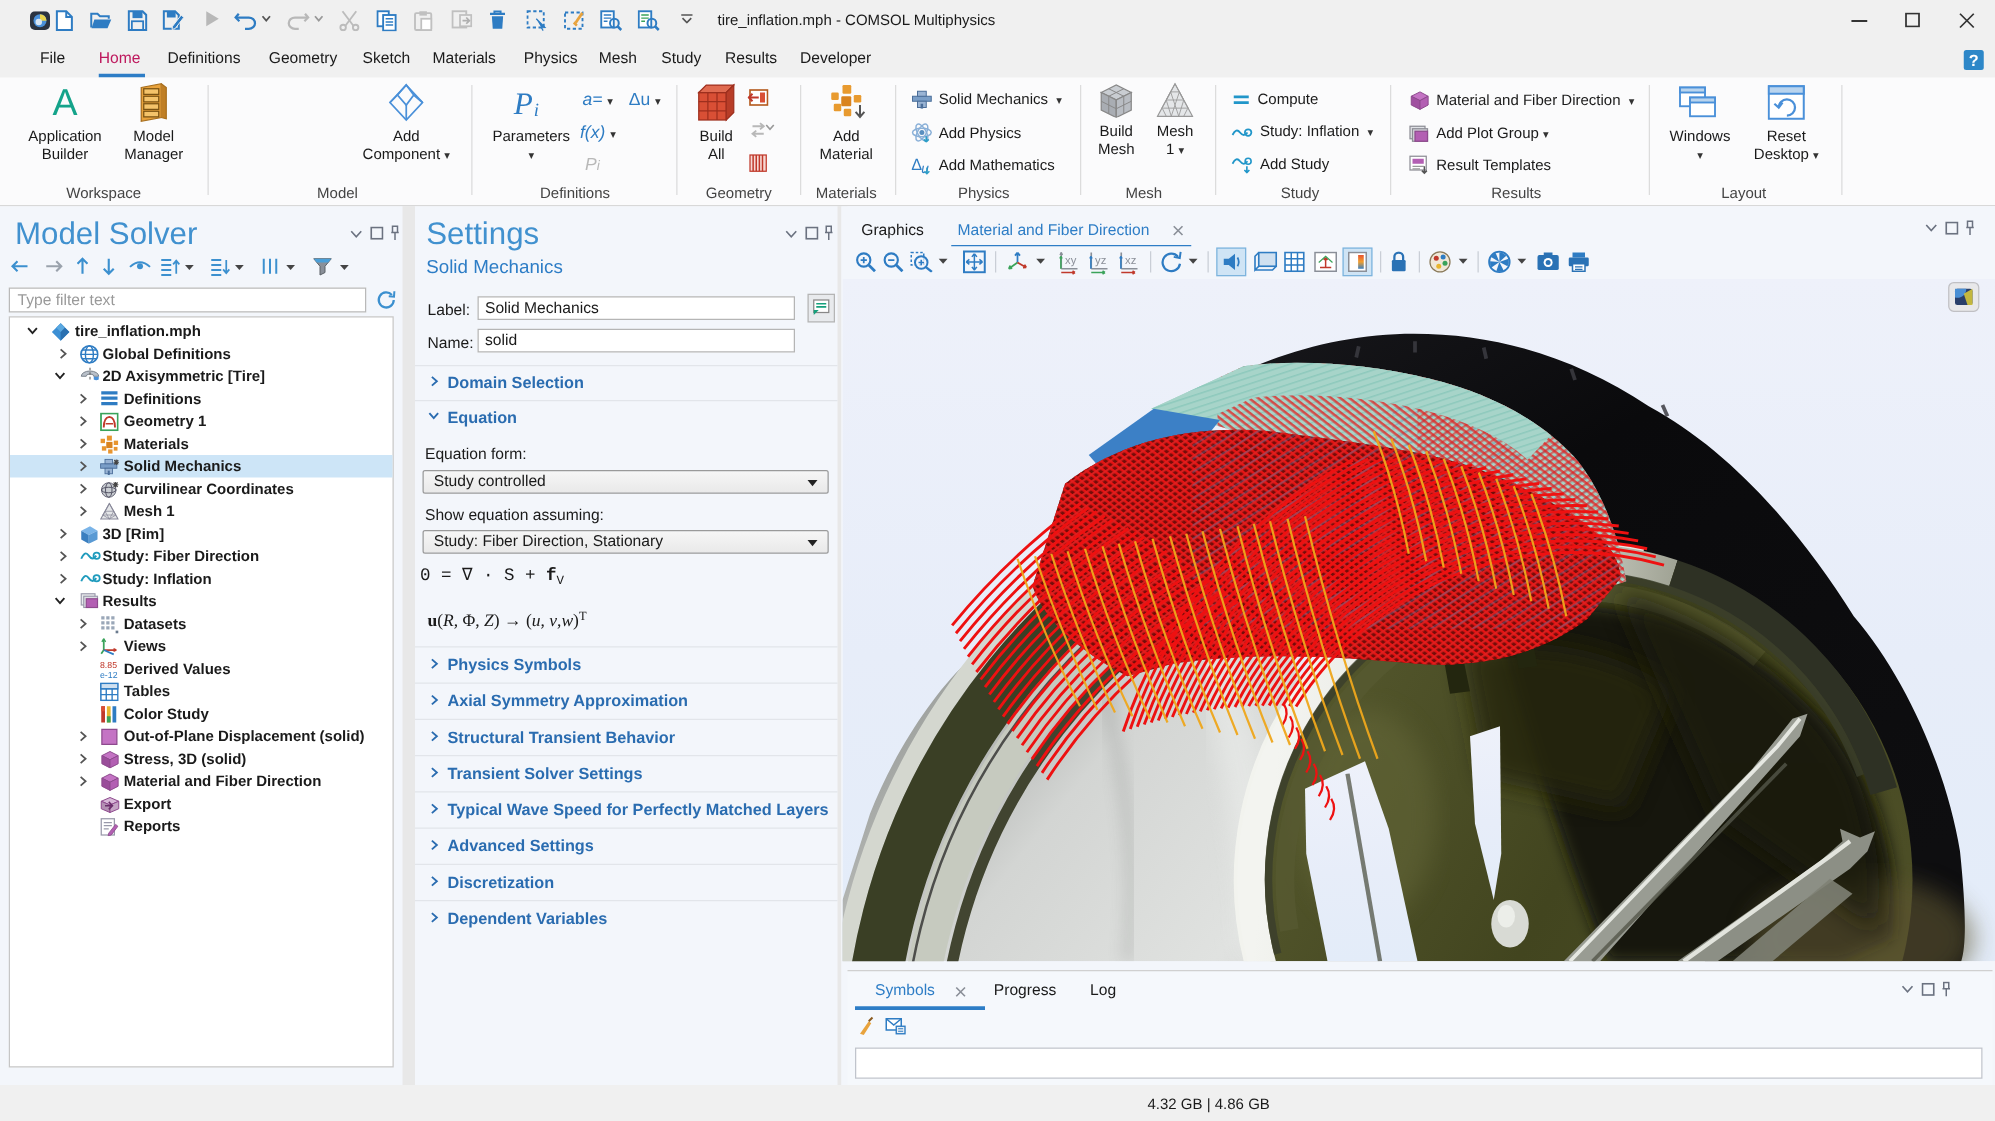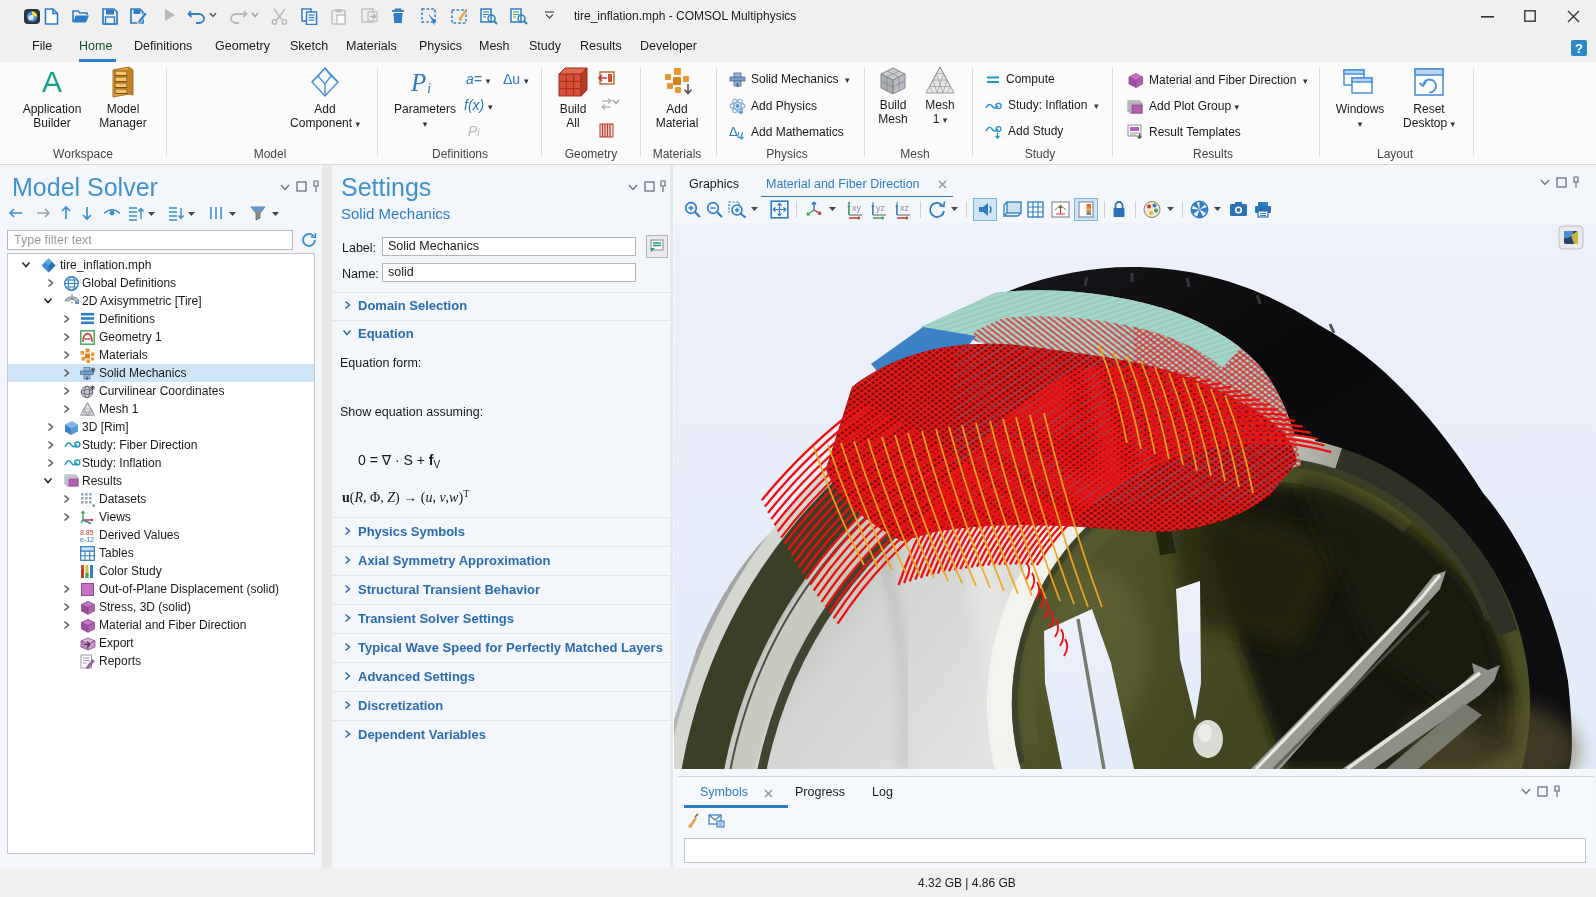--- a/index.html
+++ b/index.html
@@ -6,42 +6,42 @@
 html,body { width:1596px; height:897px; overflow:hidden; font-family:"Liberation Sans", sans-serif; font-size:12px; color:#1a1a1a; }
 body { background:#f0f0f0; position:relative; }
 .abs { position:absolute; }
 
 #titlebar { position:absolute; left:0; top:0; width:1596px; height:33px; background:#f0f0f0; }
 #titlebar .ticon { position:absolute; top:8px; }
 #title-text { position:absolute; left:574px; top:9px; font-size:12px; color:#1a1a1a; }
 
 #menurow { position:absolute; left:0; top:33px; width:1596px; height:29px; background:#f0f0f0;text-decoration:underline; }
 .mtab { position:absolute; top:6px; font-size:12.5px; color:#1a1a1a; }
-.mtab.sel { color:#14532d; }
+.mtab.sel { color:#be185d; }
 
 #ribbon { position:absolute; left:0; top:62px; width:1596px; height:103px; background:#fbfbfc; border-bottom:1px solid #d8d8d8; }
 .rsep { position:absolute; top:6px; width:1px; height:88px; background:#dcdcdc; }
 .rlabel { position:absolute; top:85px; font-size:12px; color:#444; width:120px; text-align:center; }
 .bigbtn { position:absolute; top:4px; text-align:center; font-size:12px; color:#1a1a1a; line-height:14px; }
 .bigbtn .bicon { display:block; margin:0 auto 4px auto; width:32px; height:32px; }
 .rowbtn { position:absolute; font-size:12px; color:#1a1a1a; white-space:nowrap; }
 .rowbtn svg { vertical-align:-4px; margin-right:5px; }
 .chev { color:#333; font-size:9px; }
 
 #main { position:absolute; left:0; top:165px; width:1596px; height:703px; background:#e8e8e8; }
 .panel { position:absolute; background:#f3f6fb; }
 #pleft { left:0; top:0; width:322px; height:703px; }
 #pset { left:332px; top:0; width:338px; height:703px; }
 #pgfx { left:673px; top:0; width:923px; height:703px; background:#f3f6fb; }
 .phead { font-size:25px; color:#4191cf; }
 
 #treebox { position:absolute; left:7px; top:88px; width:308px; height:601px; background:#fff; border:1px solid #c6c6c6; }
 .trow { position:absolute; left:0; width:100%; height:18px; line-height:18px; font-size:12px; white-space:nowrap; }
 .trow .arr { position:absolute; font-size:10px; color:#444; }
-.trow .lbl { position:absolute; top:0; }
+.trow .lbl { position:absolute; top:0;font-weight:bold; }
 .trow svg { position:absolute; top:2px; }
 .tsel { background:#cde5f7; }
 
 .sechead { font-size:13px; color:#2a6cb0; font-weight:bold; white-space:nowrap; }
 .sep { position:absolute; left:0; width:338px; height:1px; background:#e2e5ea; }
 .inbox { position:absolute; background:#fff; border:1px solid #b5b5b5; font-size:12.5px; padding-left:5px; line-height:17px; }
 .drop { position:absolute; background:linear-gradient(#f6f6f6,#e9e9e9); border:1px solid #9a9a9a; border-radius:2px; font-size:12.5px; line-height:17px; padding-left:8px; }
 .drop:after { content:""; position:absolute; right:8px; top:7px; border-left:4px solid transparent; border-right:4px solid transparent; border-top:5px solid #222; }
 
 #gtabs { position:absolute; left:5px; top:0; width:918px; height:32px; background:#f3f6fb; }
@@ -706,22 +706,24 @@
     <svg class="abs" style="left:12px;top:135px" width="7" height="10" viewBox="0 0 7 10">
         <path d="M1.5 1.5 L5.5 5 L1.5 8.5" fill="none" stroke="#2a6cb0" stroke-width="1.5"></path>
       </svg>
     <div class="sechead abs" style="left:26px;top:133px">Domain Selection</div>
     <div class="sep" style="top:155px"></div>
     <svg class="abs" style="left:10px;top:164px" width="10" height="8" viewBox="0 0 10 8">
         <path d="M1.5 1.5 L5 5.5 L8.5 1.5" fill="none" stroke="#2a6cb0" stroke-width="1.5"></path>
       </svg>
     <div class="sechead abs" style="left:26px;top:161px">Equation</div>
     <div class="abs" style="left:8px;top:191px;font-size:12.5px">Equation form:</div>
+    <div class="drop" style="left:6px;top:211px;width:325px;height:19px">Study controlled</div>
     <div class="abs" style="left:8px;top:240px;font-size:12.5px">Show equation assuming:</div>
-    <div class="abs" style="left:26px;top:287px;font-size:14px;font-family:Liberation Sans, sans-serif">0 = ∇ · S + <b>f</b><span style="font-size:10px;vertical-align:-3px">V</span></div>
+    <div class="drop" style="left:6px;top:259px;width:325px;height:19px">Study: Fiber Direction, Stationary</div>
+    <div class="abs" style="left:4px;top:287px;font-size:14px;font-family:Liberation Mono, monospace">0 = ∇ · S + <b>f</b><span style="font-size:10px;vertical-align:-3px">V</span></div>
     <div class="abs" style="left:10px;top:323px;font-size:14px;font-family:'Liberation Serif',serif"><b>u</b>(<i>R</i>, Φ, <i>Z</i>) → (<i>u</i>, <i>v</i>,<i>w</i>)<span style="font-size:10px;vertical-align:5px">T</span></div>
     <div class="sep" style="top:352px"></div>
     <svg class="abs" style="left:12px;top:361px" width="7" height="10" viewBox="0 0 7 10">
         <path d="M1.5 1.5 L5.5 5 L1.5 8.5" fill="none" stroke="#2a6cb0" stroke-width="1.5"></path>
       </svg>
       <div class="sechead abs" style="left:26px;top:359px">Physics Symbols</div>
     <div class="sep" style="top:381px"></div>
     <svg class="abs" style="left:12px;top:390px" width="7" height="10" viewBox="0 0 7 10">
         <path d="M1.5 1.5 L5.5 5 L1.5 8.5" fill="none" stroke="#2a6cb0" stroke-width="1.5"></path>
       </svg>

